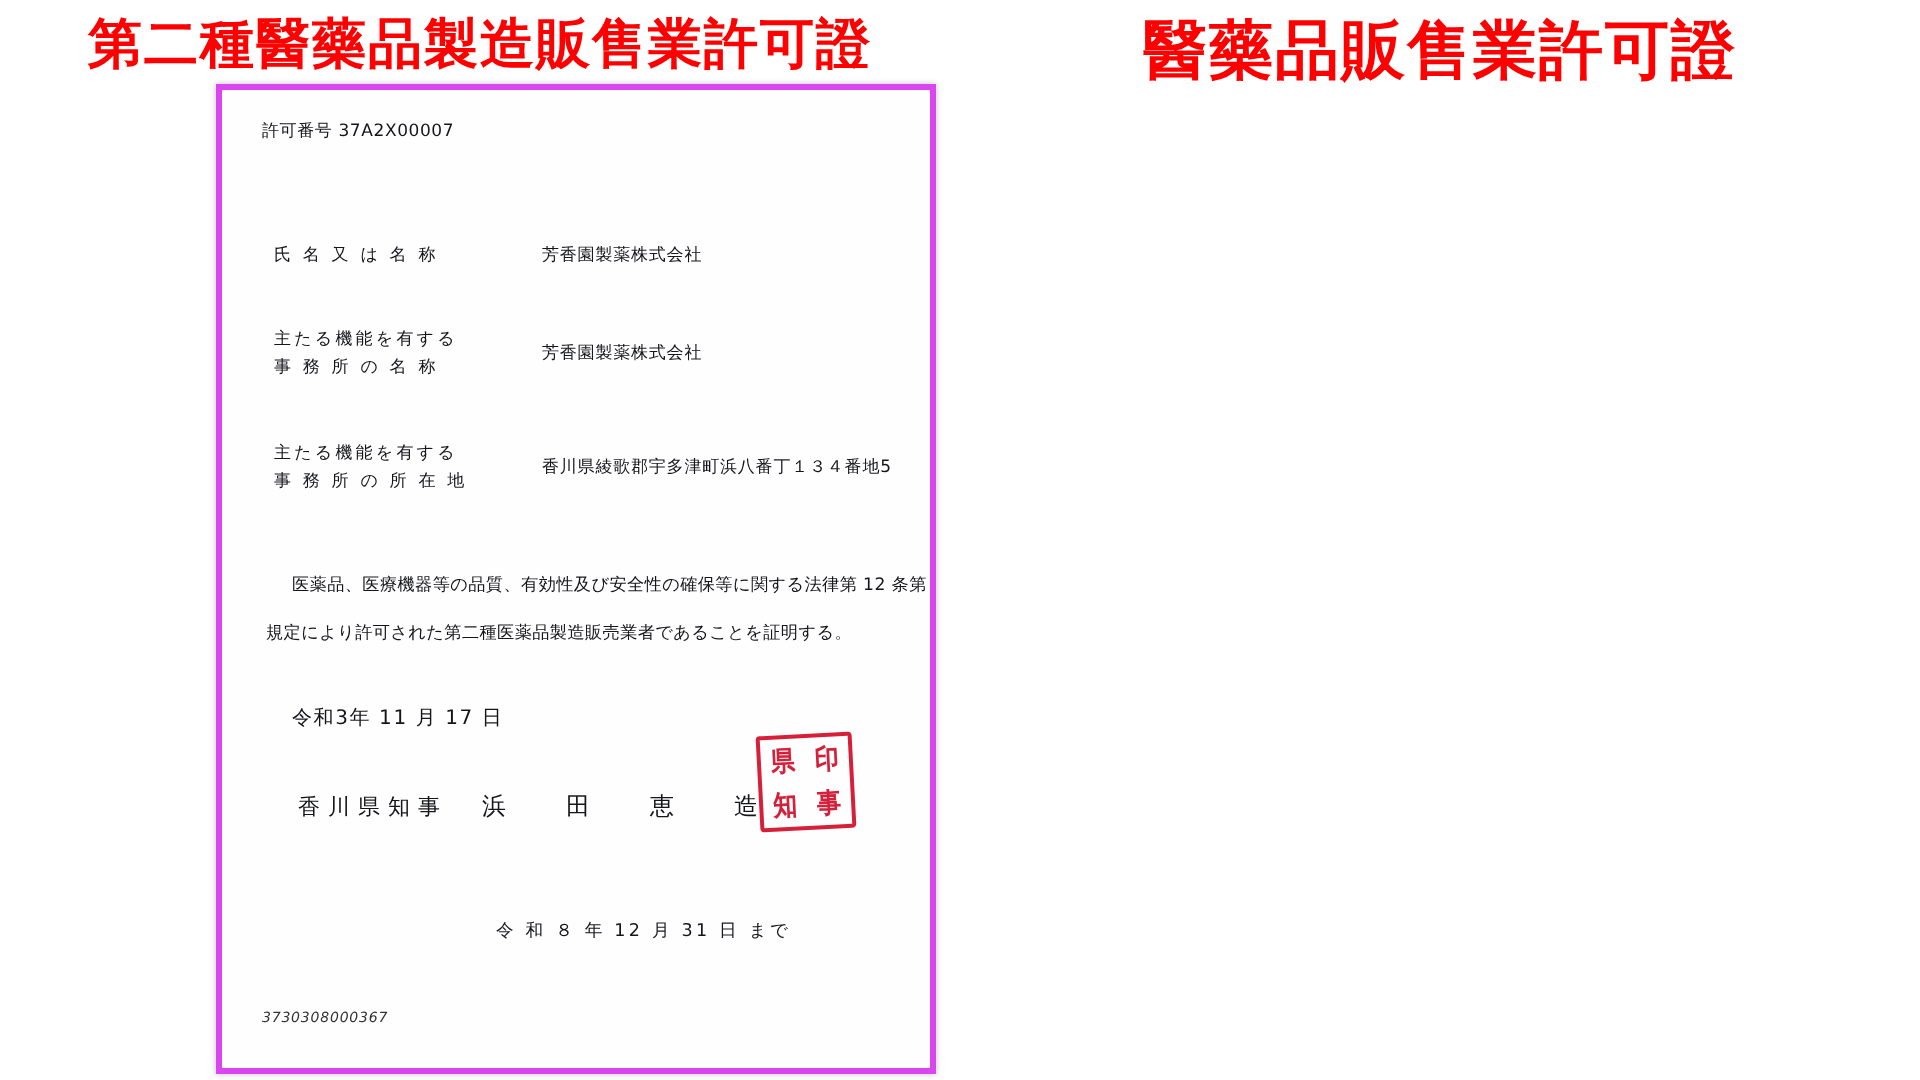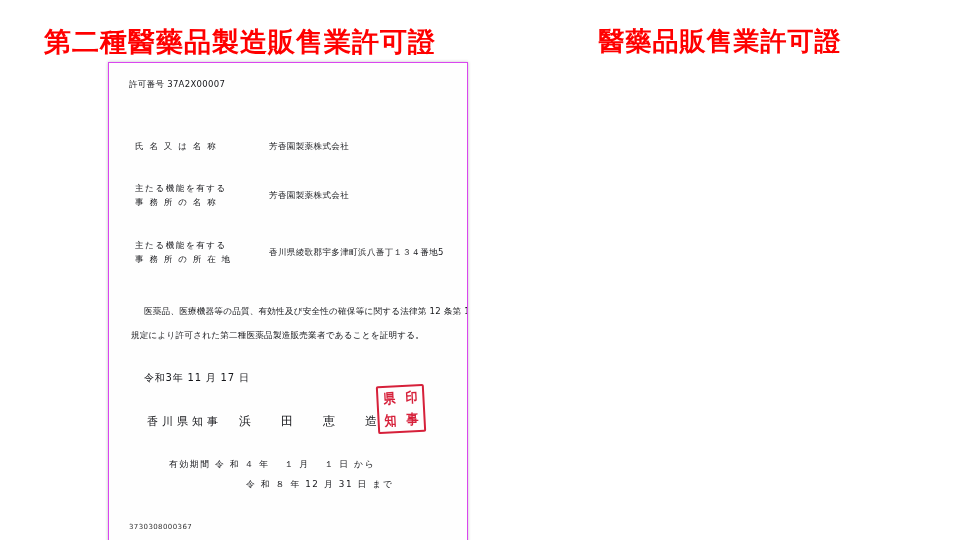--- a/index.html
+++ b/index.html
@@ -12,21 +12,20 @@
     background: #ffffff;
     font-family: "DejaVu Sans", "Liberation Sans", sans-serif;
     overflow: hidden;
     position: relative;
   }
   .page {
     position: absolute;
     inset: 0;
     display: flex;
     flex-direction: row;
-    margin-top: 20px;
   }
   .panel {
     position: relative;
     width: 480px;
     height: 540px;
     box-sizing: border-box;
   }
   .panel-title {
     position: absolute;
     top: 4px;
@@ -34,28 +33,28 @@
     width: 100%;
     text-align: center;
     color: #ff0000;
     font-weight: bold;
     font-size: 27px;
     letter-spacing: 1px;
     font-family: "DejaVu Sans", "Liberation Sans", sans-serif;
     white-space: nowrap;
   }
   .panel-title.small {
-    font-size: 26px;
+    font-size: 32px;
   }
 
   
   .cert {
     position: absolute;
     background: #fefefe;
-    border: 1px solid #d946ef;
+    border: 3px solid #d946ef;
     box-shadow: 0 0 3px rgba(0,0,0,0.25);
     box-sizing: border-box;
     overflow: hidden;
   }
   #cert-left {
     left: 108px;
     top: 42px;
     width: 360px;
     height: 495px;
   }
@@ -188,24 +187,23 @@
         <div class="t issuer" style="left:38px; top:352px;">香川県知事</div>
         <div class="t issuer-name" style="left:130px; top:350px;">浜　田　恵　造</div>
 
         <div class="seal" id="seal-left">
           <span>県</span>
           <span>印</span>
           <span>知</span>
           <span>事</span>
         </div>
 
-        <div class="t valid" style="left:60px; top:396px;">有効期間 令 和 ４ 年 　１ 月 　１ 日 から</div>
         <div class="t valid" style="left:137px; top:416px;">令 和 ８ 年 12 月 31 日 まで</div>
 
-        <div class="t footer-no" style="left:20px; top:460px;">3730308000367</div>
+        <div class="t footer-no" style="left:20px; top:460px;font-style:italic;">3730308000367</div>
 
       </div>
     </div>
   </div>
 
   <div class="panel">
     <div class="panel-title small">醫藥品販售業許可證</div>
 
   </div>
 

